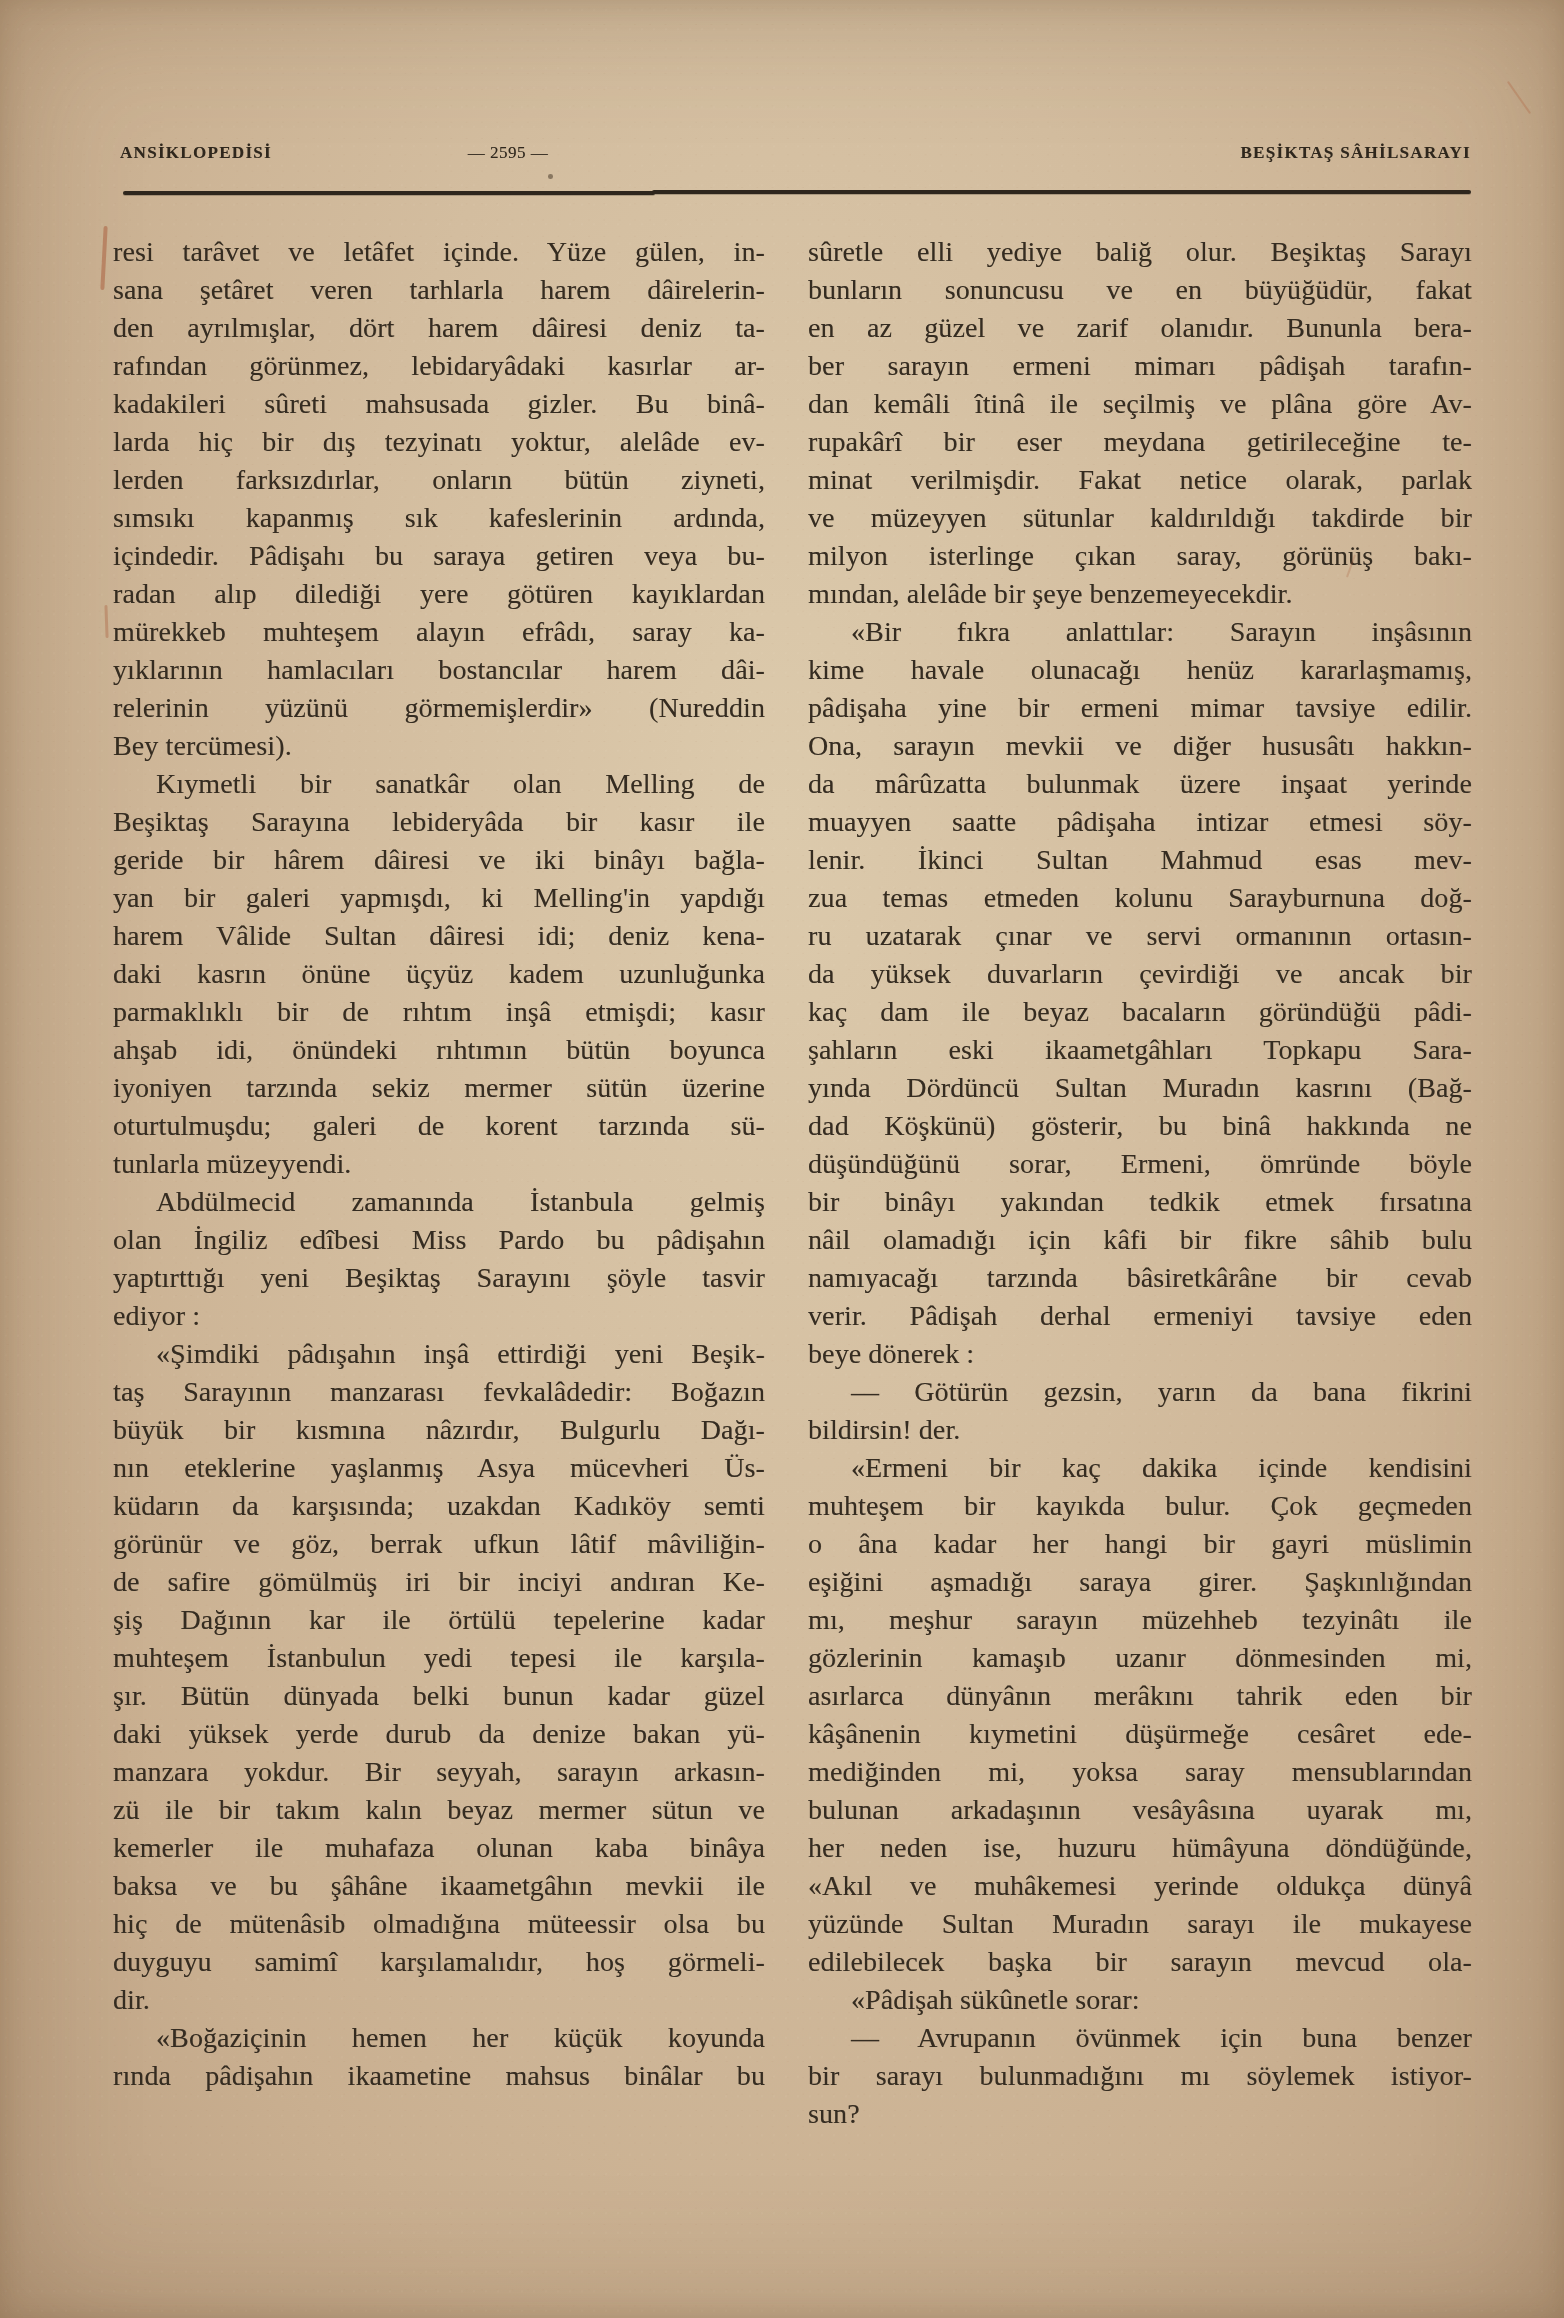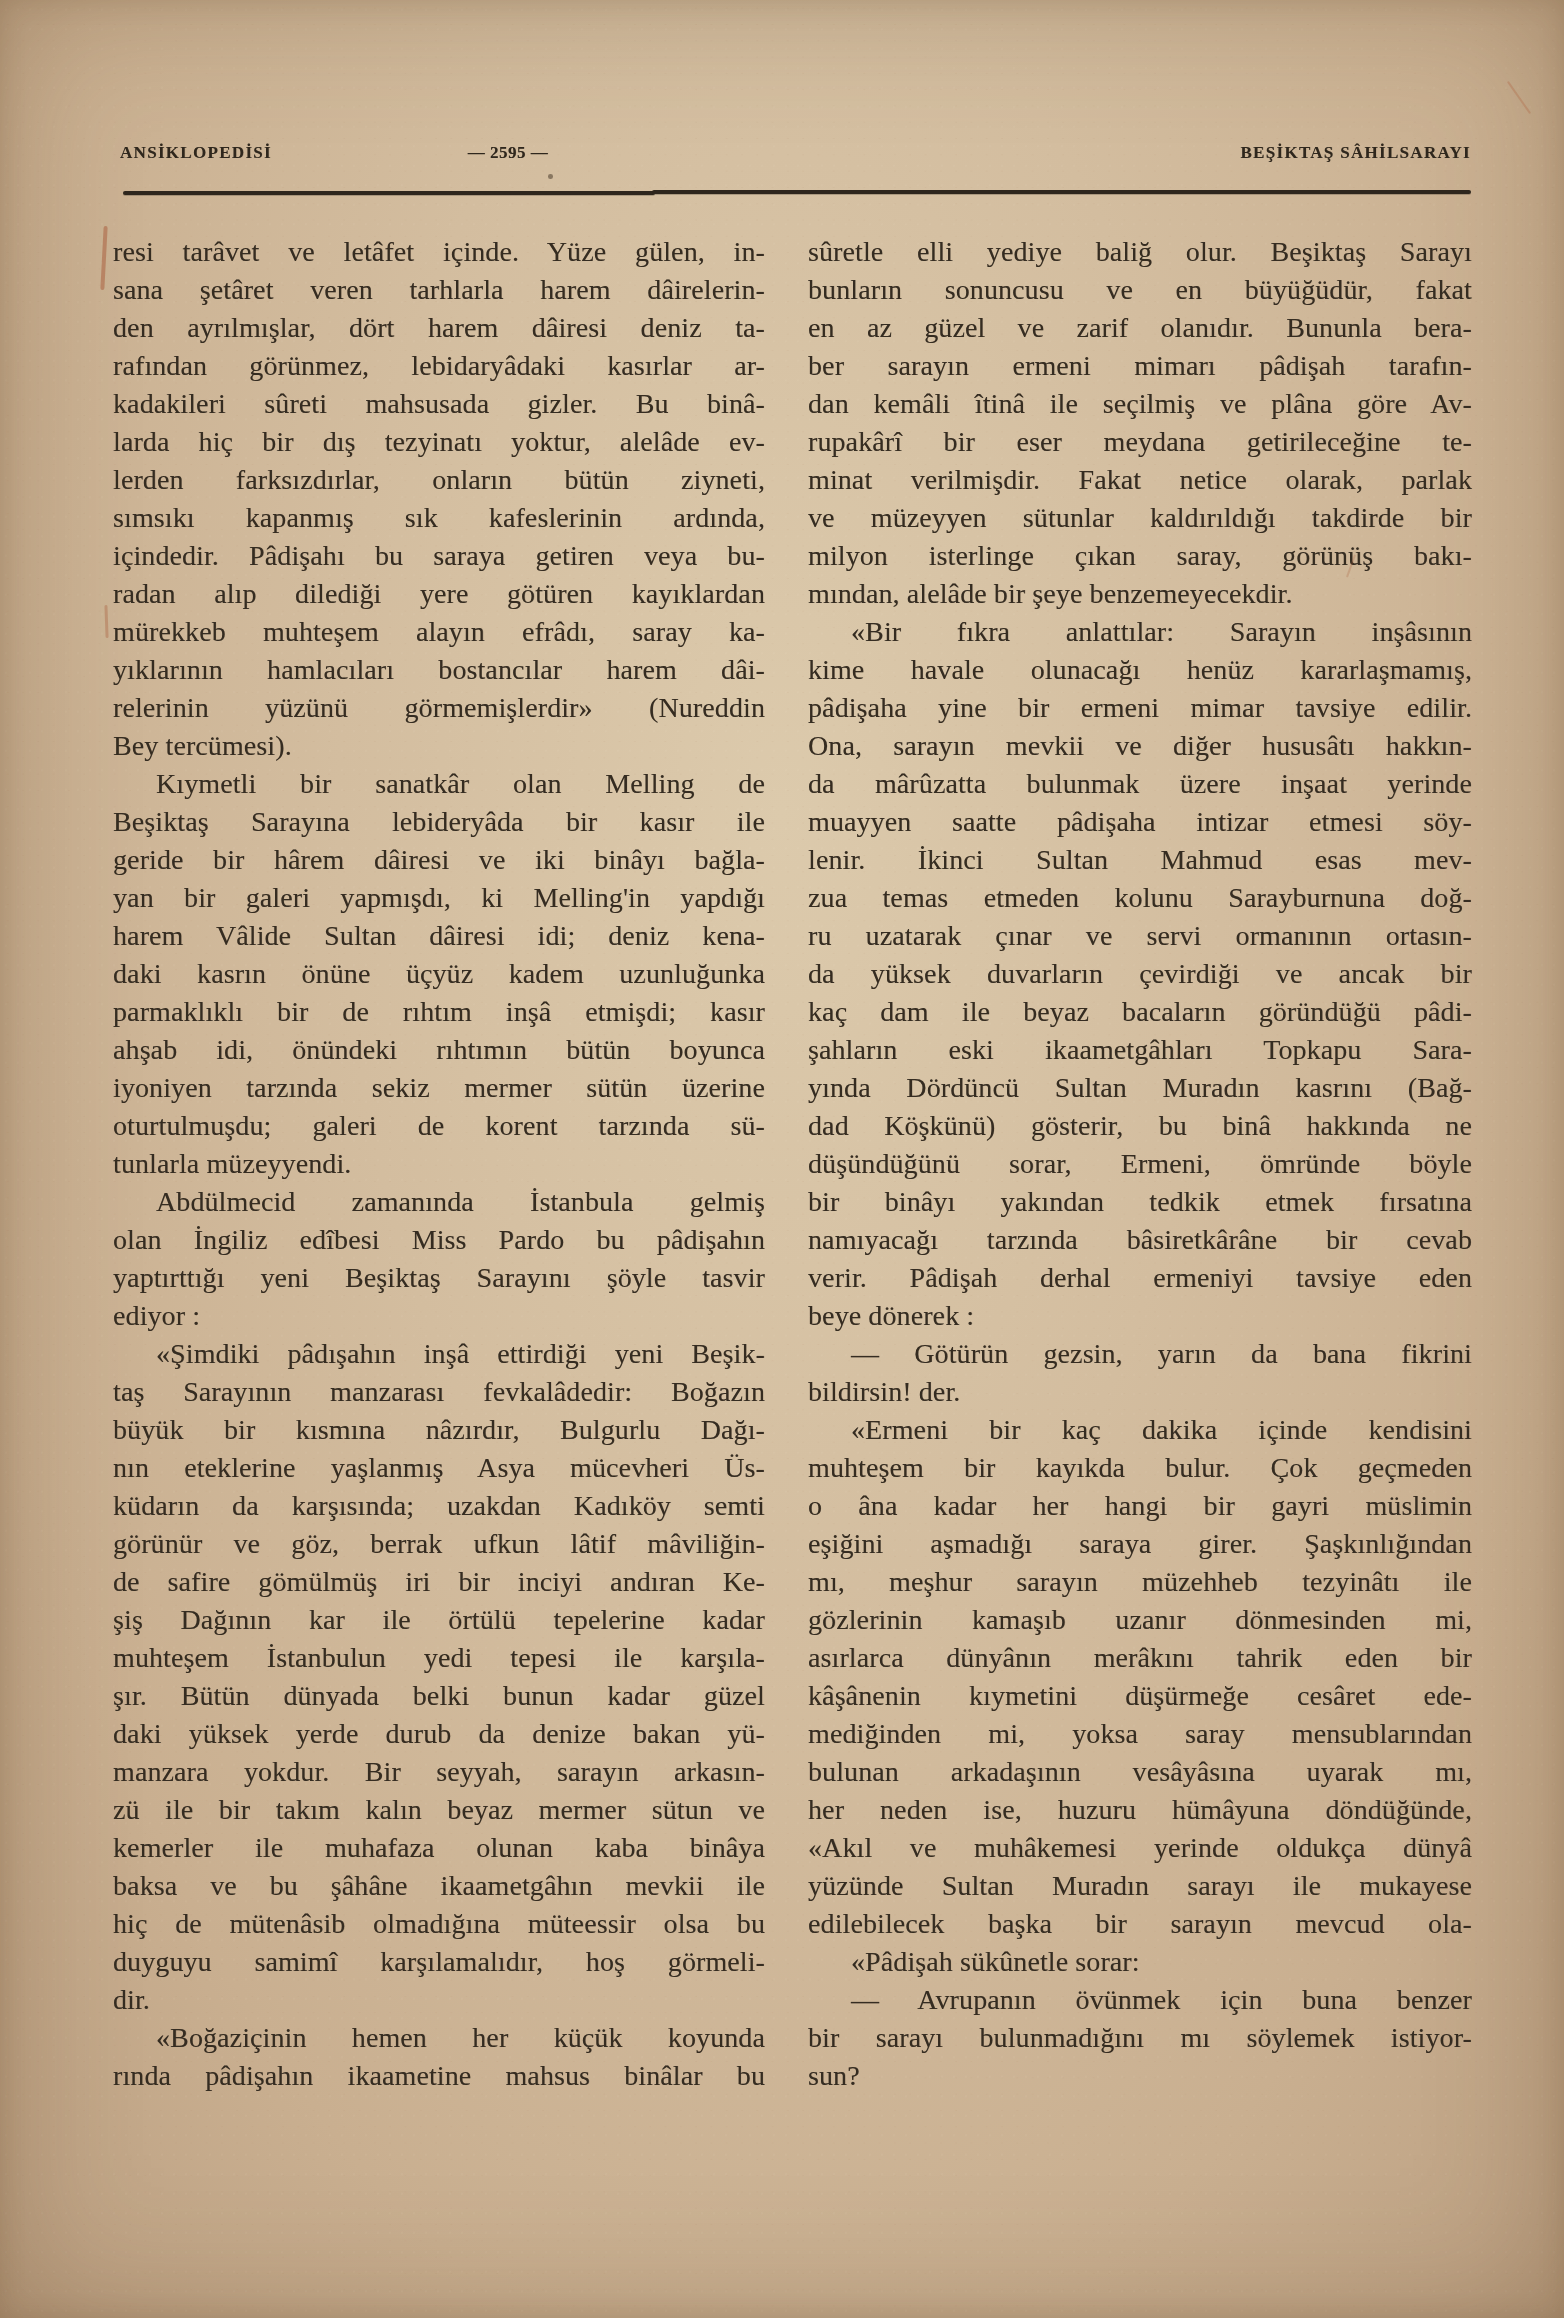--- a/index.html
+++ b/index.html
@@ -21,21 +21,21 @@
   .hdr {
     position: absolute;
     font-weight: bold;
     font-size: 17px;
     letter-spacing: 1.3px;
     white-space: nowrap;
     color: #2f271d;
     text-shadow: 0.3px 0.4px 0.5px rgba(47,39,29,0.35);
   }
   .hdr-left   { left: 120px; top: 143px; }
-  .hdr-center { left: 450px; top: 143px; width: 116px; text-align: center; font-weight: bold; letter-spacing: 0.5px; }
+  .hdr-center { left: 450px; top: 143px; width: 116px; text-align: center; font-weight: normal; letter-spacing: 0.5px; }
   .hdr-right  { right: 93px; top: 143px; }
   .rule-seg {
     position: absolute;
     height: 4.2px;
     background: #2e261d;
     border-radius: 2.1px;
     box-shadow: 0 1.1px 0.5px rgba(46,38,29,0.25);
   }
   .rule-a { left: 123px;  top: 191px; width: 532px; }
   .rule-b { left: 652px; top: 190px; width: 819px; }
@@ -159,20 +159,21 @@
         <div class="line">lenir. İkinci Sultan Mahmud esas mev-</div>
         <div class="line">zua temas etmeden kolunu Sarayburnuna doğ-</div>
         <div class="line">ru uzatarak çınar ve servi ormanının ortasın-</div>
         <div class="line">da yüksek duvarların çevirdiği ve ancak bir</div>
         <div class="line">kaç dam ile beyaz bacaların göründüğü pâdi-</div>
         <div class="line">şahların eski ikaametgâhları Topkapu Sara-</div>
         <div class="line">yında Dördüncü Sultan Muradın kasrını (Bağ-</div>
         <div class="line">dad Köşkünü) gösterir, bu binâ hakkında ne</div>
         <div class="line">düşündüğünü sorar, Ermeni, ömründe böyle</div>
         <div class="line">bir binâyı yakından tedkik etmek fırsatına</div>
+        <div class="line">nâil olamadığı için kâfi bir fikre sâhib bulu</div>
         <div class="line">namıyacağı tarzında bâsiretkârâne bir cevab</div>
         <div class="line">verir. Pâdişah derhal ermeniyi tavsiye eden</div>
         <div class="line last">beye dönerek :</div>
       </div>
       <div class="para indent">
         <div class="line first">— Götürün gezsin, yarın da bana fikrini</div>
         <div class="line last">bildirsin! der.</div>
       </div>
       <div class="para indent">
         <div class="line first">«Ermeni bir kaç dakika içinde kendisini</div>

